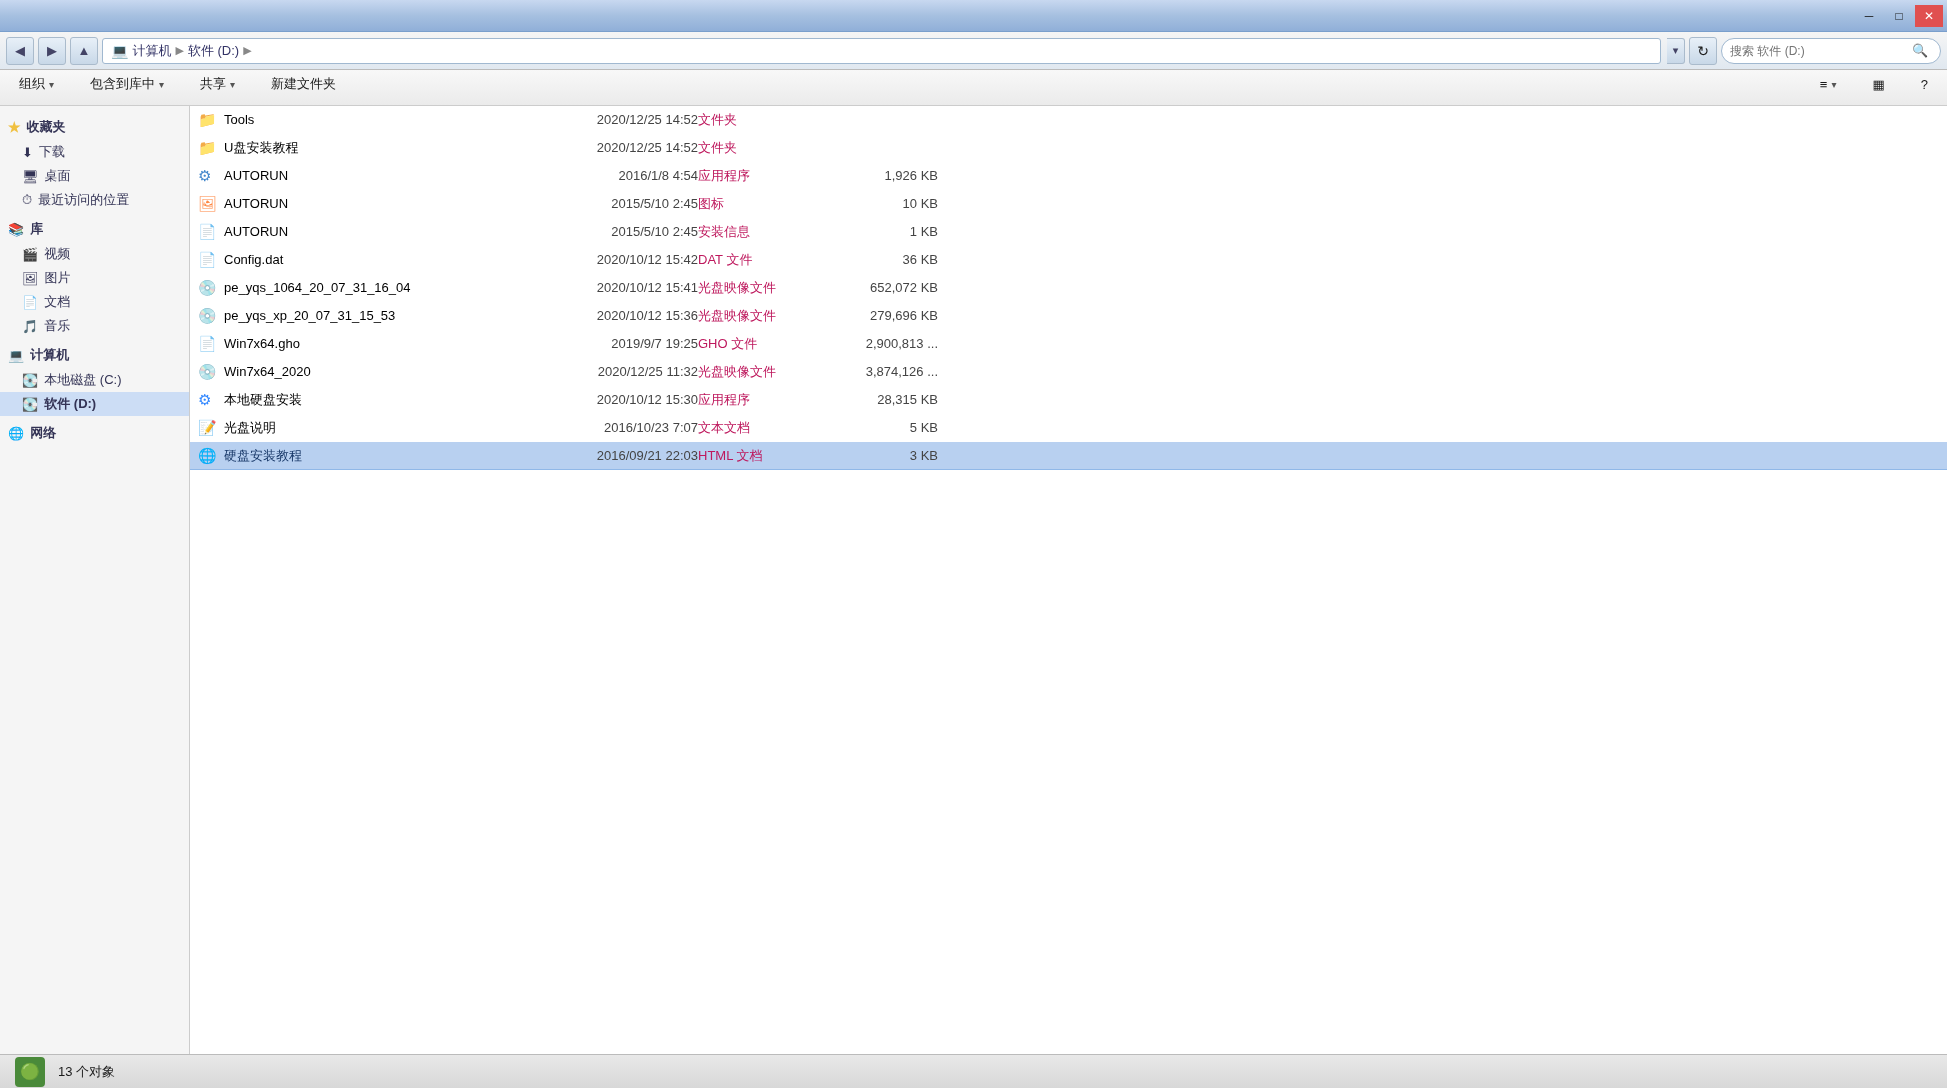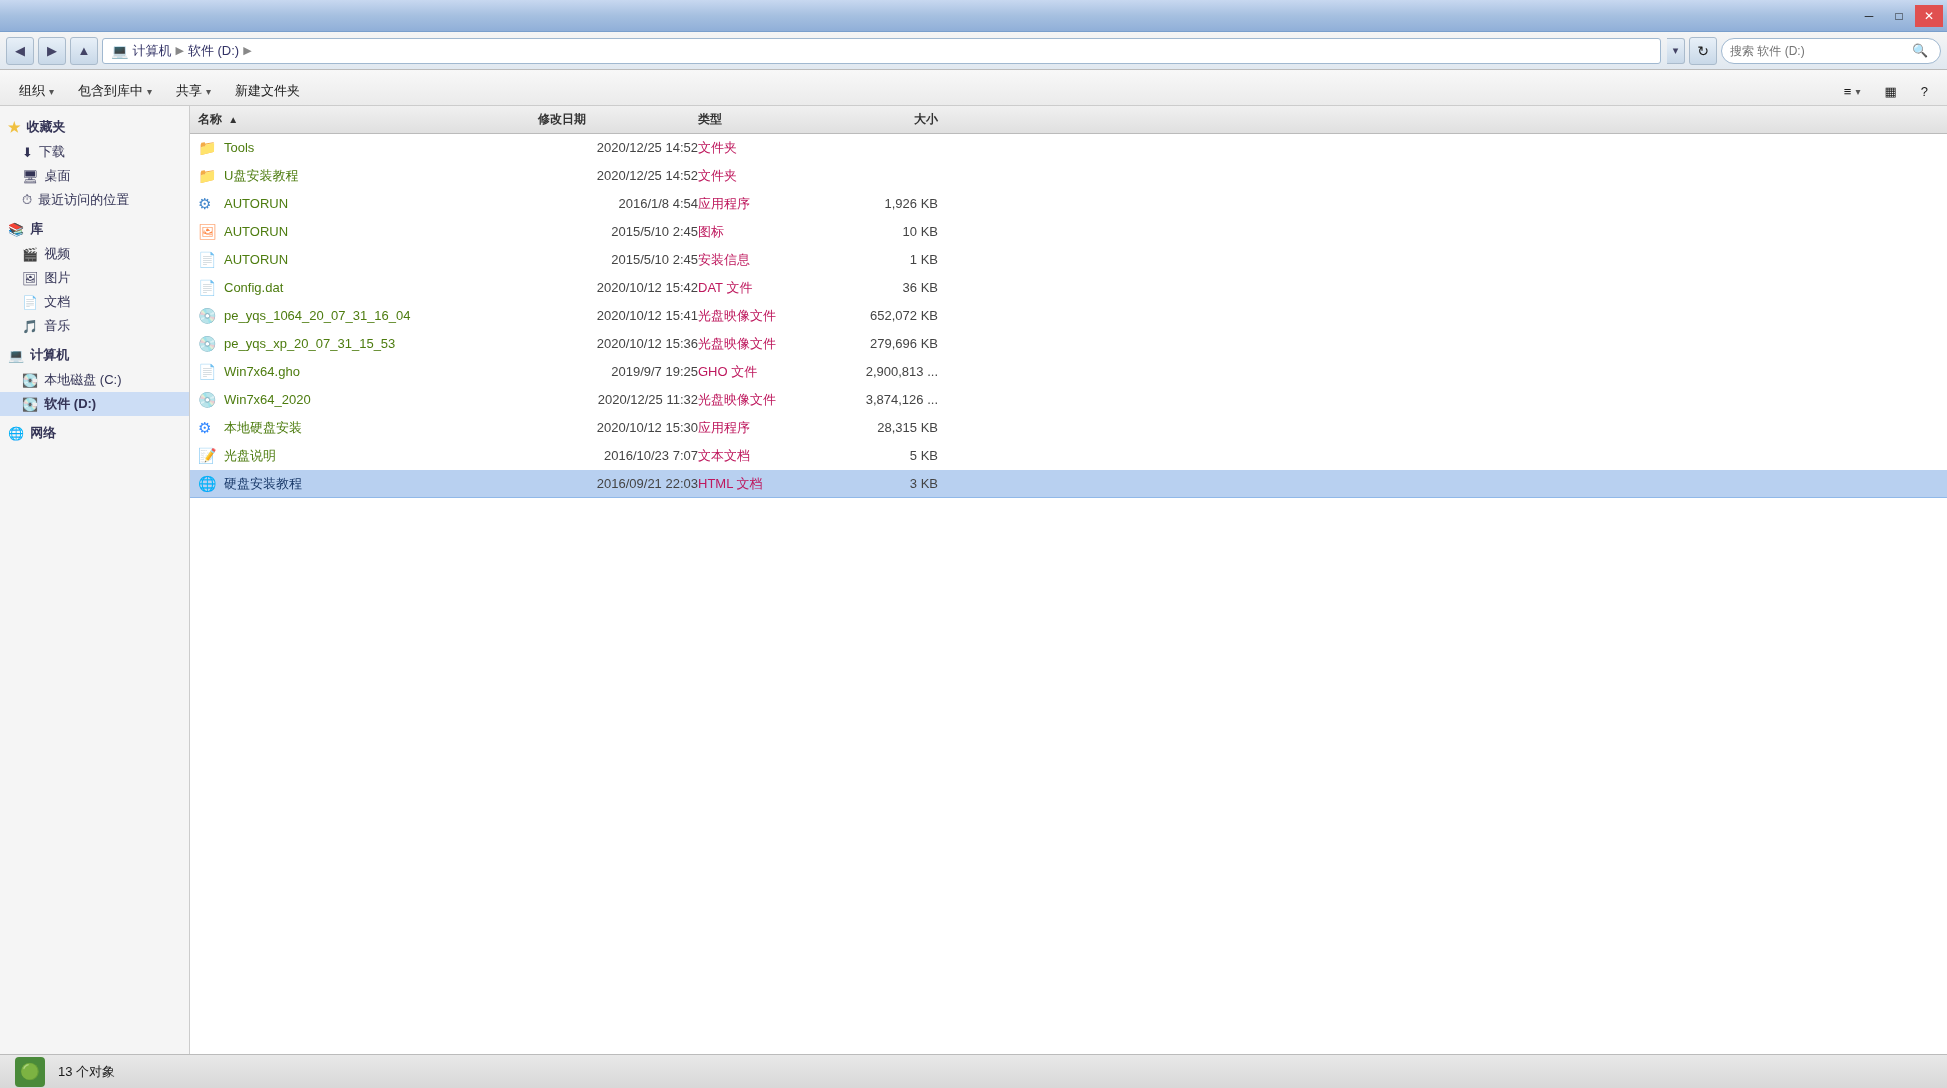--- a/index.html
+++ b/index.html
@@ -115,23 +115,23 @@
       color: #668;
       font-size: 13px;
     }
 
     
     .toolbar {
       height: 36px;
       background: linear-gradient(to bottom, #f8f8f8 0%, #ebebeb 100%);
       border-bottom: 1px solid #ccc;
       display: flex;
-      align-items: flex-end;
+      align-items: flex-start;
       padding: 0 8px;
-      gap: 2px;
+      gap: 14px;
     }
     .toolbar-btn {
       height: 28px;
       padding: 0 10px;
       border: 1px solid transparent;
       border-radius: 3px;
       background: transparent;
       cursor: pointer;
       font-size: 13px;
       display: flex;
@@ -216,21 +216,21 @@
       align-items: center;
       height: 28px;
       padding: 0 8px;
       font-size: 13px;
       cursor: pointer;
       border-bottom: 1px solid transparent;
     }
     .file-row.selected { background: #b8d0f0; border-bottom-color: #90b8e8; }
 
     .file-icon { width: 20px; margin-right: 6px; font-size: 15px; flex-shrink: 0; }
-    .file-name { width: 320px; color: #4d7c0f; overflow: hidden; text-overflow: ellipsis; white-space: nowrap; }
+    .file-name { width: 320px; color: #000000; overflow: hidden; text-overflow: ellipsis; white-space: nowrap; }
     .file-date { width: 160px; color: #444; text-align: right; }
     .file-type { width: 140px; color: #be185d; }
     .file-size { width: 120px; text-align: right; padding-right: 20px; color: #444; }
 
     
     .status-bar {
       height: 34px;
       background: linear-gradient(to bottom, #e8e8e8 0%, #d8d8d8 100%);
       border-top: 1px solid #bbb;
       display: flex;
@@ -386,35 +386,20 @@
     <div class="sidebar-section">
       <div class="sidebar-section-header">
         <span>🌐</span>
         <span>网络</span>
       </div>
     </div>
   </div>
 
   <div class="file-area">
 
-    <div class="file-list-header">
-      <div class="col-name">
-        <span>名称</span>
-        <span class="col-sort-arrow">▲</span>
-      </div>
-      <div class="col-date">
-        <span>修改日期</span>
-      </div>
-      <div class="col-type">
-        <span>类型</span>
-      </div>
-      <div class="col-size">
-        <span>大小</span>
-      </div>
-    </div>
 
     <div id="file-rows-container">
         <div class="file-row">
           <div class="col-name" style="display: flex; align-items: center;">
             <span class="file-icon" style="color: rgb(240, 192, 64);">📁</span>
             <span class="file-name">Tools</span>
           </div>
           <span class="file-date">2020/12/25 14:52</span>
           <span class="file-type">文件夹</span>
           <span class="file-size"></span>

